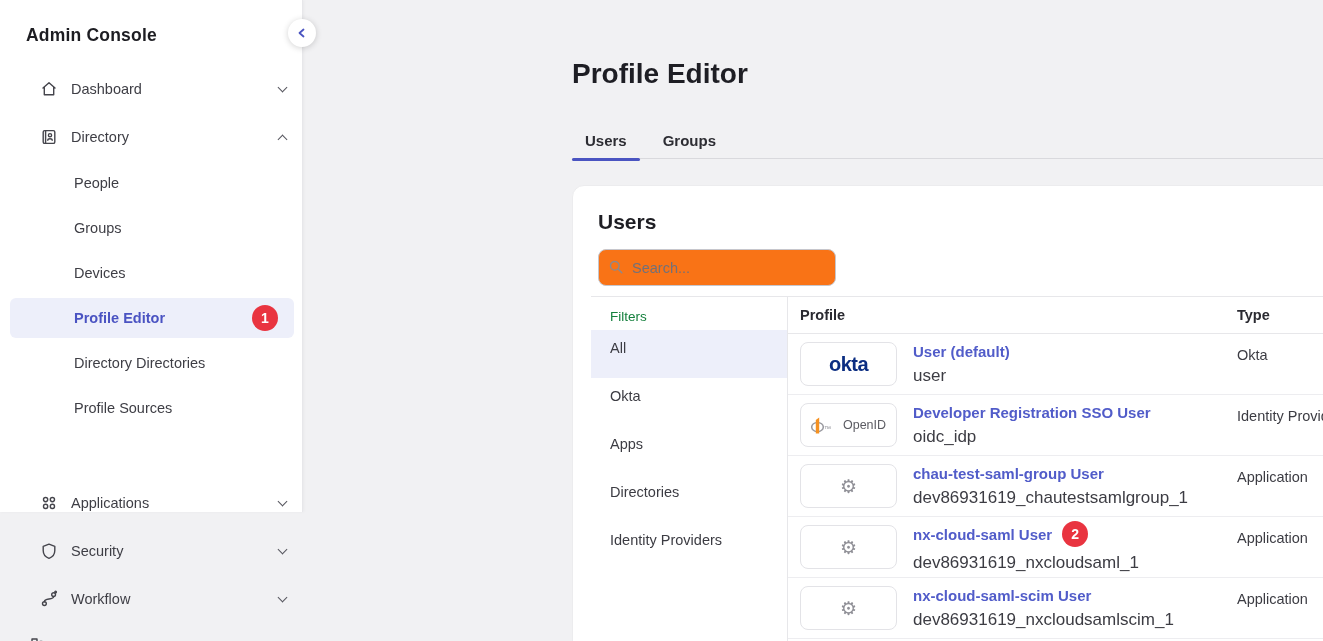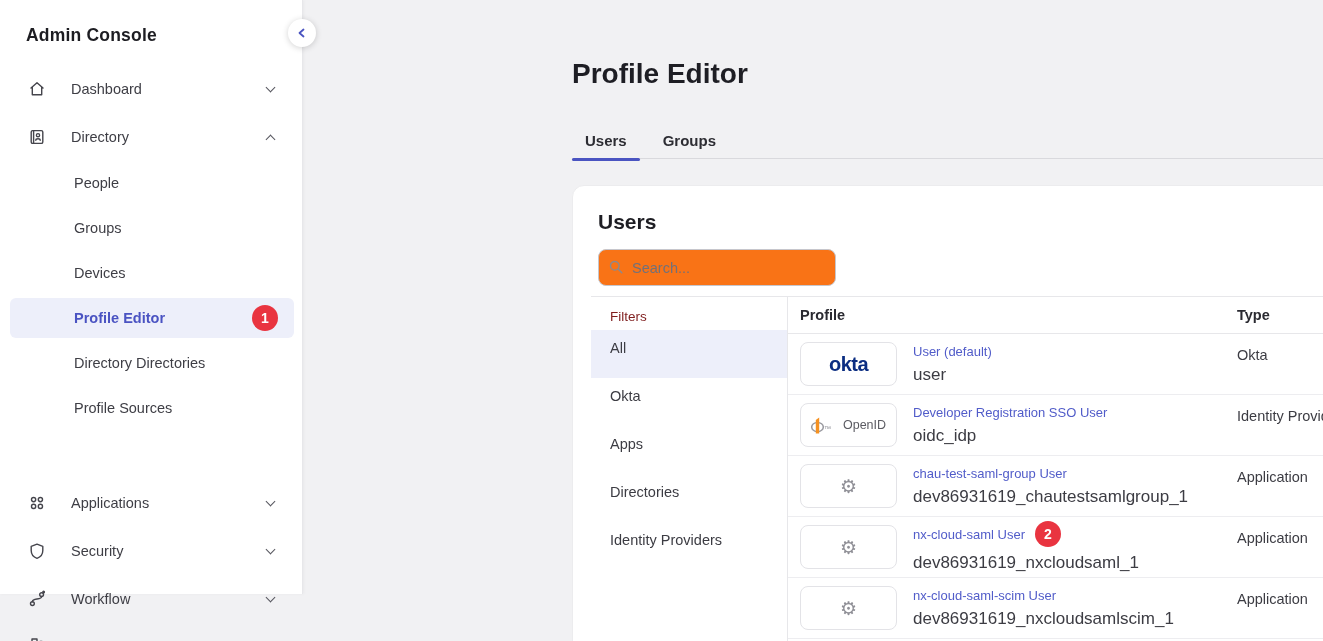--- a/index.html
+++ b/index.html
@@ -1,24 +1,24 @@
 <!DOCTYPE html>
 <html><head>
 <meta charset="utf-8">
 <style>
   * { margin:0; padding:0; box-sizing:border-box; }
   html,body { width:1323px; height:641px; }
   body { font-family:"Liberation Sans","DejaVu Sans",sans-serif; background:#f1f1f3; overflow:hidden; }
   .app { position:relative; width:1323px; height:641px; overflow:hidden; }
 
   
-  .sidebar { position:absolute; left:0; top:0; width:303px; height:594px; background:#ffffff;
+  .sidebar { position:absolute; left:0; top:0; width:303px; height:512px; background:#ffffff;
              border-right:1px solid #e7e7ea; box-shadow:1px 0 3px rgba(0,0,0,.04); z-index:2; }
   .sb-title { position:absolute; left:26px; top:25px; font-size:17.5px; font-weight:700; color:#1d1d22; letter-spacing:.2px; }
-  .nav-item { position:absolute; left:10px; width:284px; height:40px; display:flex; align-items:center; cursor:pointer; border-radius:6px;gap:12px; }
+  .nav-item { position:absolute; left:22px; width:284px; height:40px; display:flex; align-items:center; cursor:pointer; border-radius:6px; }
   .nav-ico { margin-left:18px; width:18px; height:18px; display:flex; align-items:center; justify-content:center; flex:0 0 18px; }
   .nav-label { margin-left:13px; font-size:14.5px; color:#3e3e45; }
   .chev { width:7px; height:7px; border-right:1.5px solid #56565e; border-bottom:1.5px solid #56565e; margin-left:auto; margin-right:20px; }
   .chev.down { transform:rotate(45deg); margin-top:-4px; }
   .chev.up   { transform:rotate(-135deg); margin-top:4px; }
   .nav-sub { position:absolute; left:10px; width:284px; height:40px; display:flex; align-items:center; cursor:pointer; border-radius:6px; }
   .nav-sublabel { margin-left:64px; font-size:14.5px; color:#3e3e45; }
   .nav-sub.active { background:#edeffa; }
   .nav-sub.active .nav-sublabel { color:#4a53c2; font-weight:700; }
   .pos-dashboard{top:69px} .pos-directory{top:117px}
@@ -47,41 +47,41 @@
   .search { position:absolute; left:25px; top:63px; width:238px; height:37px; }
   .search-ico { position:absolute; left:10px; top:10px; width:16px; height:16px; }
   .search-input { width:100%; height:100%; border:1px solid #c6c6cc; border-radius:8px; padding:0 10px 0 33px;
                   font-size:14.5px; color:#2d2d33; outline:none; background:#f97316;
                   font-family:"Liberation Sans","DejaVu Sans",sans-serif; }
   .search-input::placeholder { color:#71717a; opacity:1; }
   .card-body { position:absolute; left:18px; right:0; top:110px; bottom:0; border-top:1px solid #e7e7ea; display:flex; }
 
   
   .filters { width:197px; flex:0 0 197px; border-right:1px solid #e7e7ea; }
-  .filters-label { height:33px; padding:12px 0 0 19px; font-size:13.5px; color:#7f1d1d; }
+  .filters-label { height:33px; padding:12px 0 0 19px; font-size:13.5px; color:#15803d; }
   .filter-item { height:48px; line-height:36px; padding-left:19px; font-size:14.5px; color:#3c3c43; cursor:pointer; }
   .filter-item.active { background:#edeffa; }
 
   
   .tablecol { flex:1; min-width:0; }
   .t-header { display:flex; align-items:center; height:37px; border-bottom:1px solid #e7e7ea; }
   .th { font-size:14.5px; font-weight:700; color:#2a2a31; }
   .th-profile { width:449px; flex:0 0 449px; padding-left:12px; }
   .t-row { display:flex; align-items:center; height:61px; border-bottom:1px solid #ededf0; }
   .cell-profile { width:449px; flex:0 0 449px; padding-left:12px; display:flex; align-items:center; }
   .logo-box { width:97px; height:44px; border:1px solid #e3e3e7; border-radius:8px; background:#fff;
               display:flex; align-items:center; justify-content:center; flex:0 0 97px; }
   .okta-word { font-size:20px; font-weight:700; color:#0c2e82; letter-spacing:-.5px; }
   .openid-wrap { display:flex; align-items:center; }
   .openid-text { font-size:12.5px; color:#5b5b62; margin-left:12px; }
   .openid-tm { font-size:7px; color:#8e8e95; align-self:flex-start; margin-top:9px; }
   .gear { font-family:"DejaVu Sans",sans-serif; font-size:19px; color:#8f8f96; }
   .row-text { margin-left:16px; min-width:0; }
   .row-name { display:flex; align-items:center; margin-bottom:6px; }
-  .profile-link { font-size:13px; color:#515cc9; text-decoration:none; cursor:pointer; white-space:nowrap; }
+  .profile-link { font-size:15px; color:#515cc9; text-decoration:none; cursor:pointer; white-space:nowrap;font-weight:bold; }
   .row-badge { margin-left:10px; }
   .row-sub { font-size:17px; color:#3c3c43; white-space:nowrap; }
   .cell-type { font-size:14.5px; color:#3c3c43; white-space:nowrap; align-self:flex-start; margin-top:13px; }
 </style>
 </head>
 <body>
 
 <div class="app">
 
   <aside class="sidebar">

